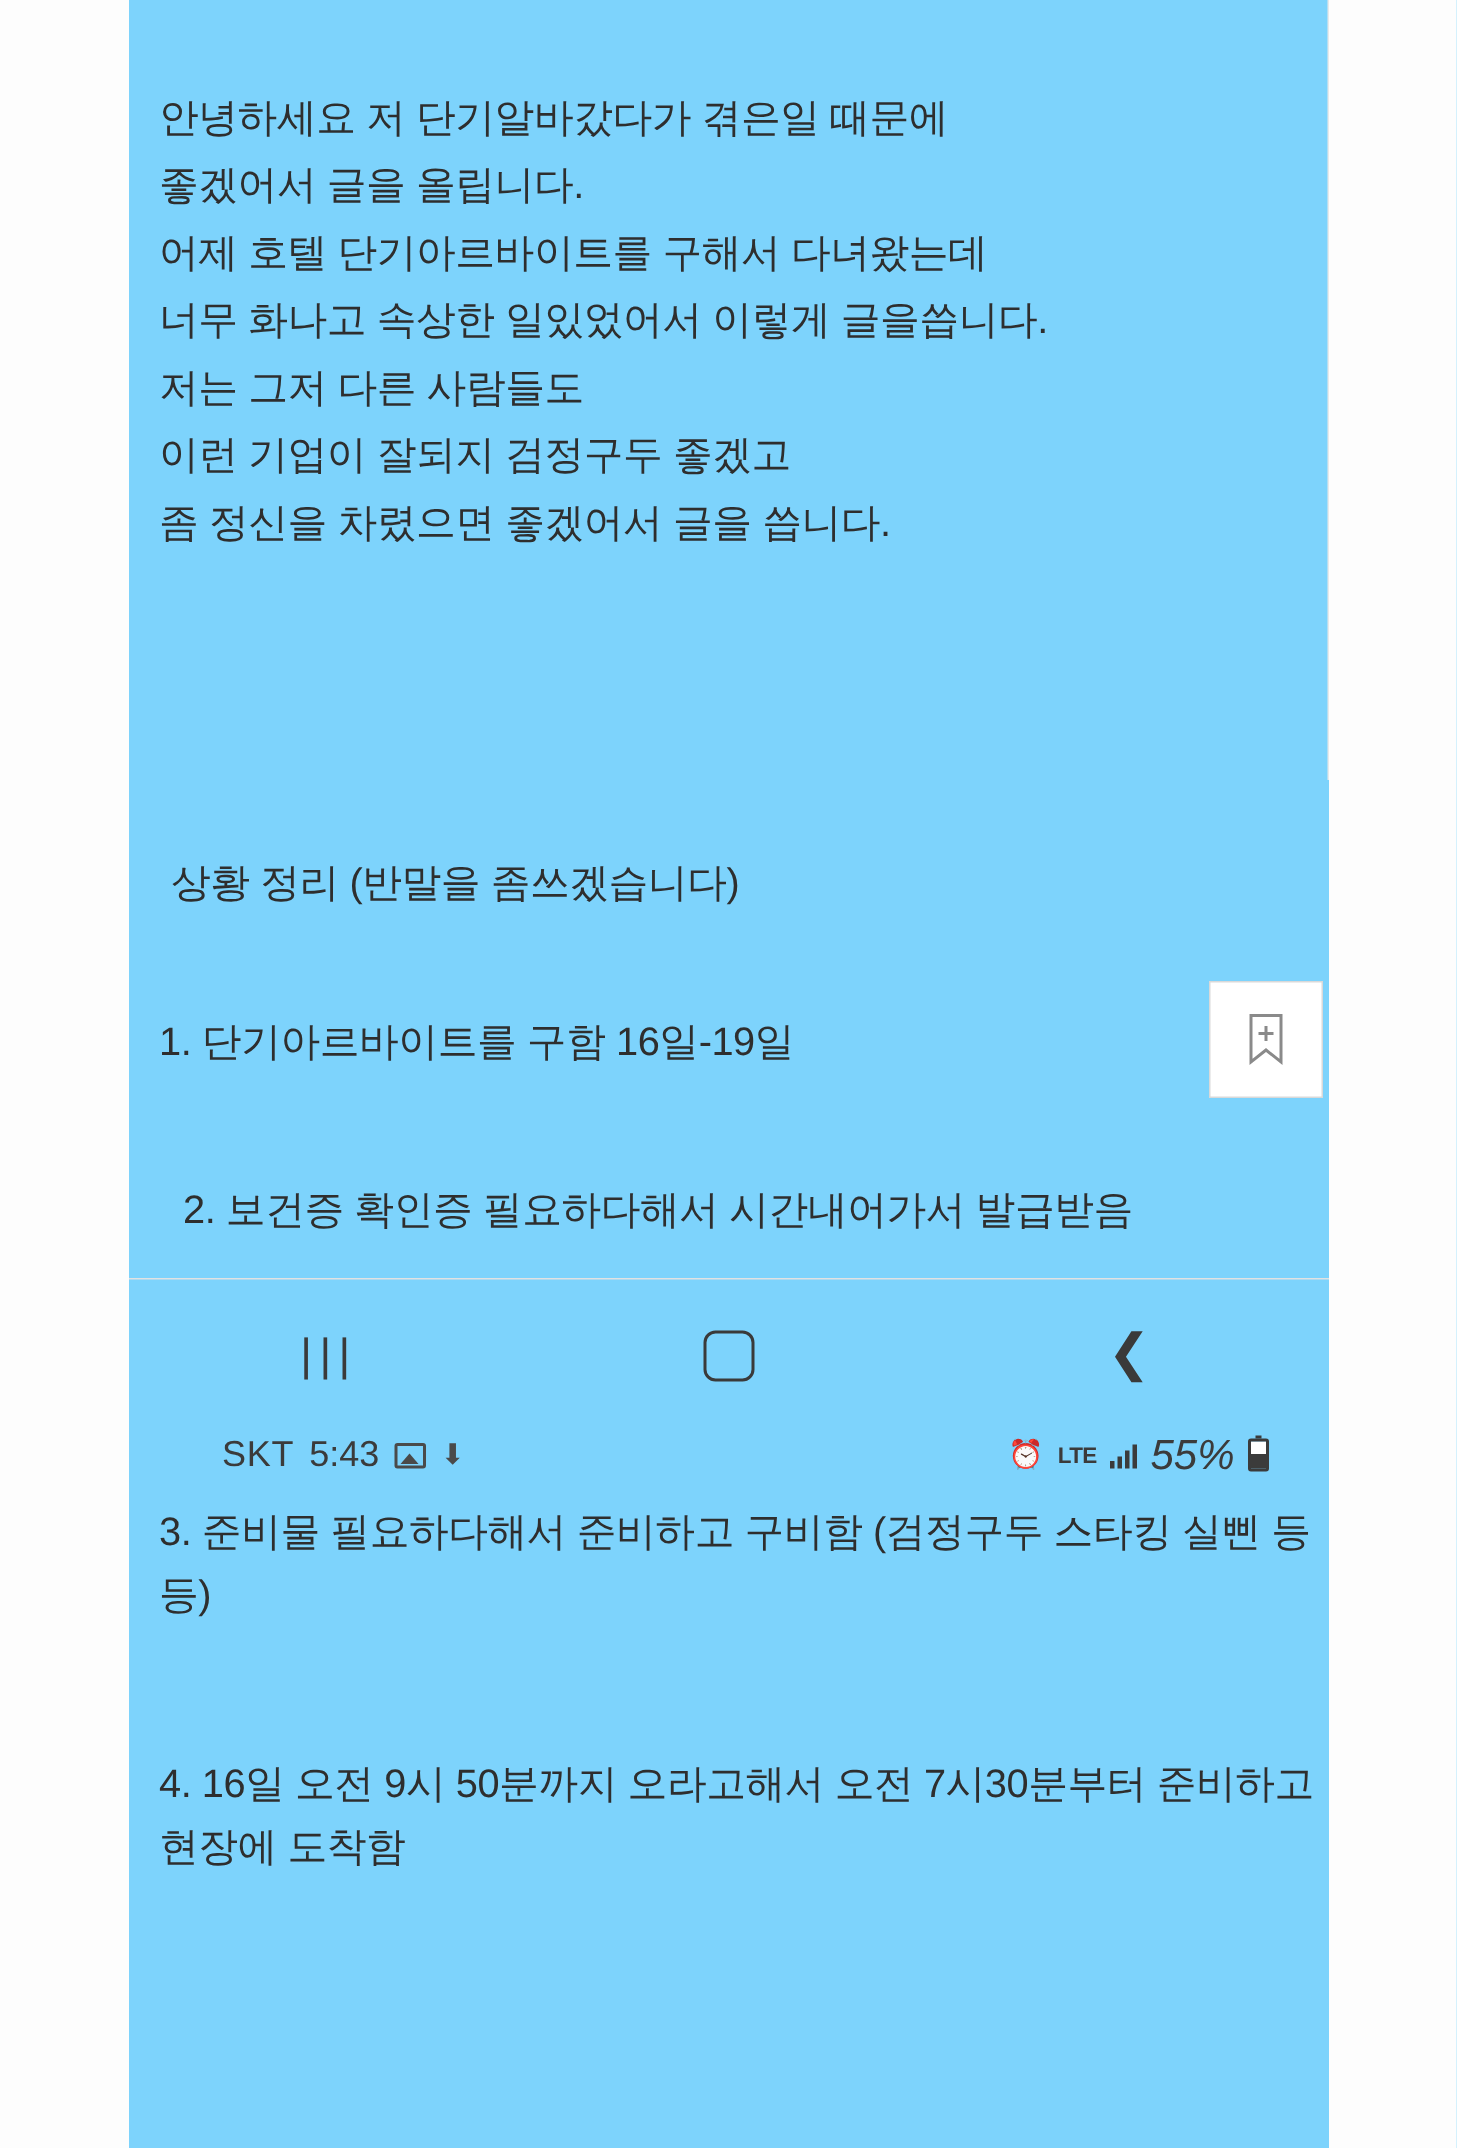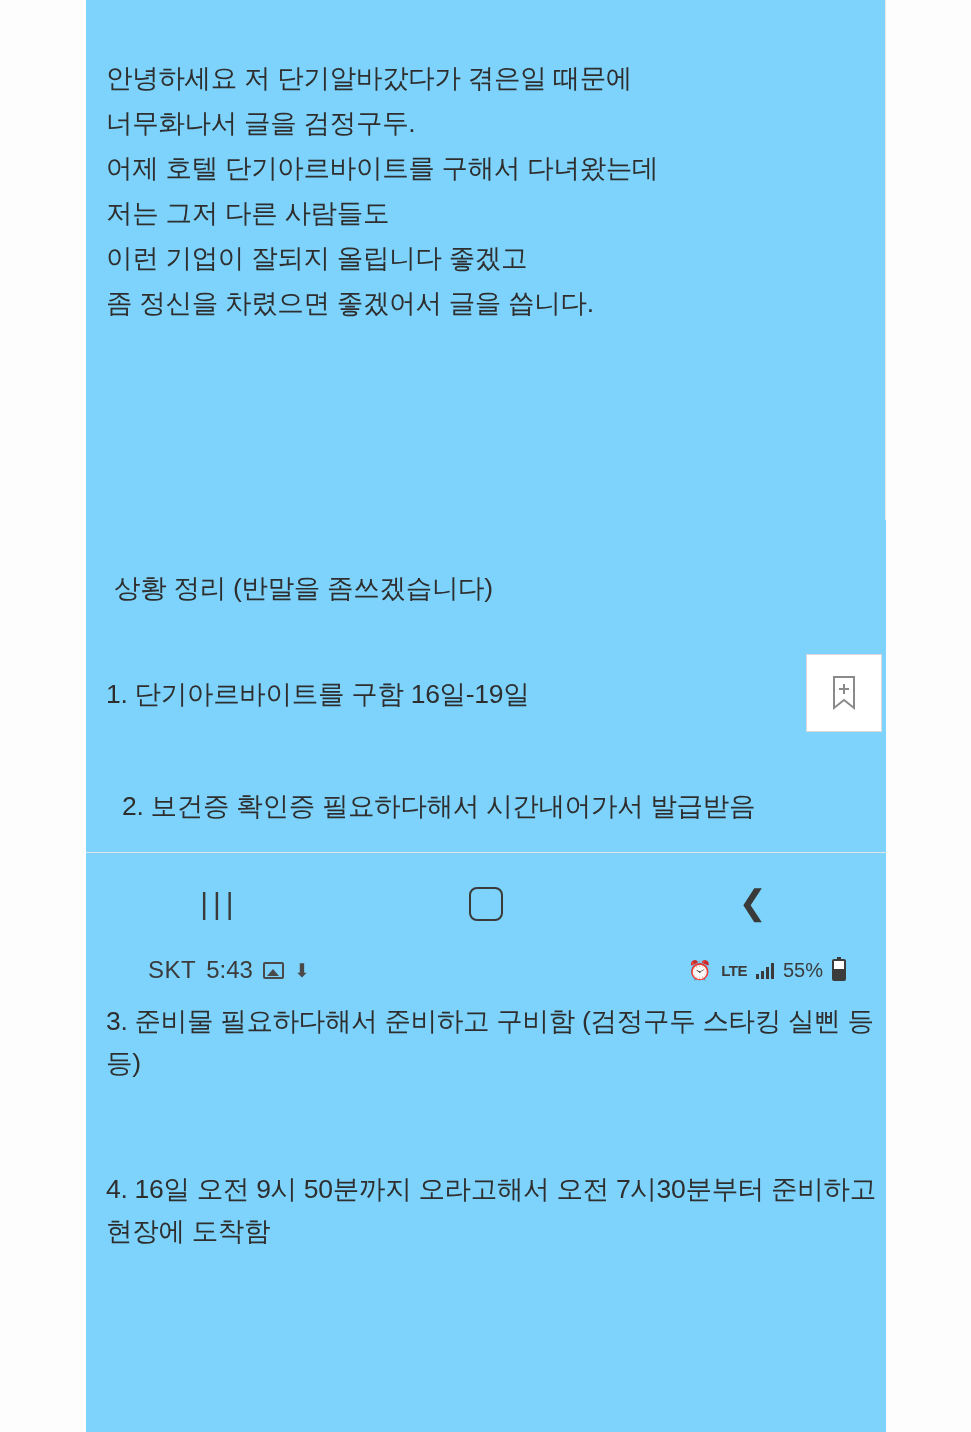--- a/index.html
+++ b/index.html
@@ -234,22 +234,23 @@
   .ico-signal i {
     display: block;
     width: 3px;
     background: #3b3b3b;
   }
   .ico-signal i:nth-child(1) { height: 5px; }
   .ico-signal i:nth-child(2) { height: 8px; }
   .ico-signal i:nth-child(3) { height: 12px; }
   .ico-signal i:nth-child(4) { height: 16px; }
   .battery-pct {
-    font-size: 20px;
-    color: #3b3b3b;
+    font-size: 28px;
+    color: #3b3b3b;
+    font-style: italic;
   }
   .ico-batt {
     width: 14px;
     height: 22px;
     border: 2px solid #3b3b3b;
     border-radius: 2px;
     position: relative;
     box-sizing: border-box;
     background: linear-gradient(to top, #3b3b3b 55%, #ffffff 55%);
   }
@@ -270,24 +271,25 @@
 
   <div class="edge-shade-left"></div>
   <div class="edge-shade-right"></div>
 
   <div class="content-col">
 
     <div class="sep-vert"></div>
 
     <div class="post-block">
       <div class="post-line">안녕하세요 저 단기알바갔다가 겪은일 때문에</div>
-      <div class="post-line">너무화나서 글을 검정구두.</div>
+      <div class="post-line">좋겠어서 글을 올립니다.</div>
       <div class="post-line">어제 호텔 단기아르바이트를 구해서 다녀왔는데</div>
+      <div class="post-line">너무 화나고 속상한 일있었어서 이렇게 글을씁니다.</div>
       <div class="post-line">저는 그저 다른 사람들도</div>
-      <div class="post-line">이런 기업이 잘되지 올립니다 좋겠고</div>
+      <div class="post-line">이런 기업이 잘되지 검정구두 좋겠고</div>
       <div class="post-line">좀 정신을 차렸으면 좋겠어서 글을 씁니다.</div>
     </div>
 
     <div class="section-head">상황 정리 (반말을 좀쓰겠습니다)</div>
 
     <div class="list-item item-1">1. 단기아르바이트를 구함 16일-19일</div>
     <div class="list-item item-2">2. 보건증 확인증 필요하다해서 시간내어가서 발급받음</div>
     <div class="list-item item-3">3. 준비물 필요하다해서 준비하고 구비함 (검정구두 스타킹 실삔 등등)</div>
     <div class="list-item item-4">4. 16일 오전 9시 50분까지 오라고해서 오전 7시30분부터 준비하고 현장에 도착함</div>
   </div>

